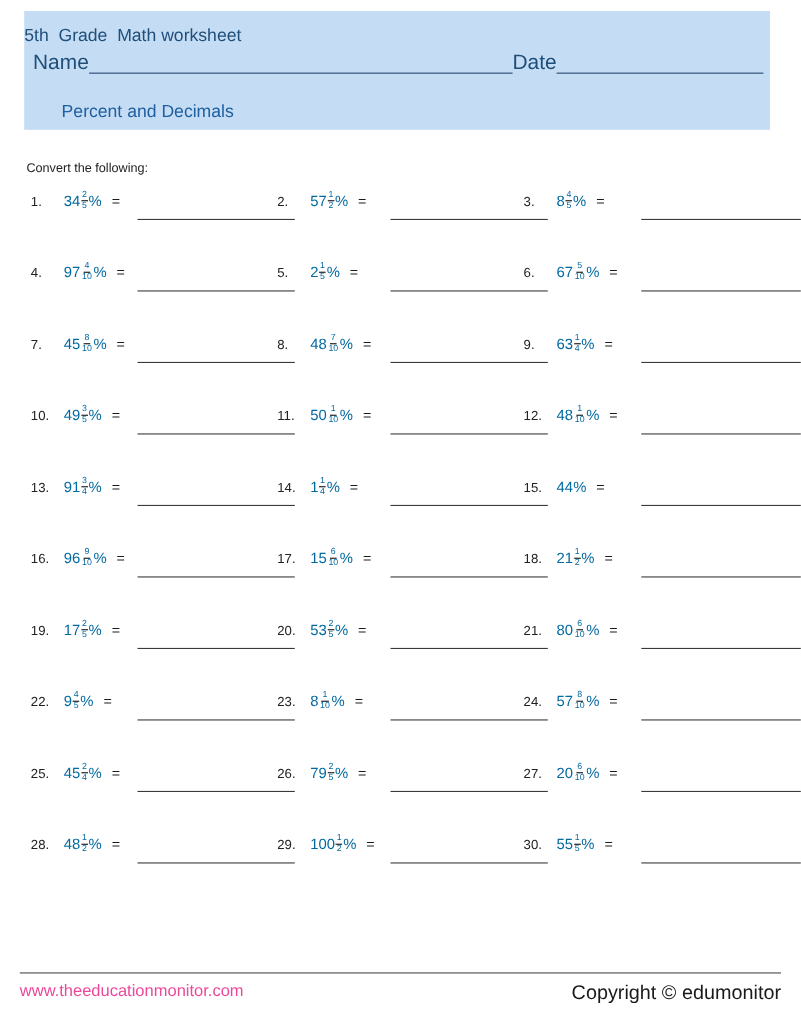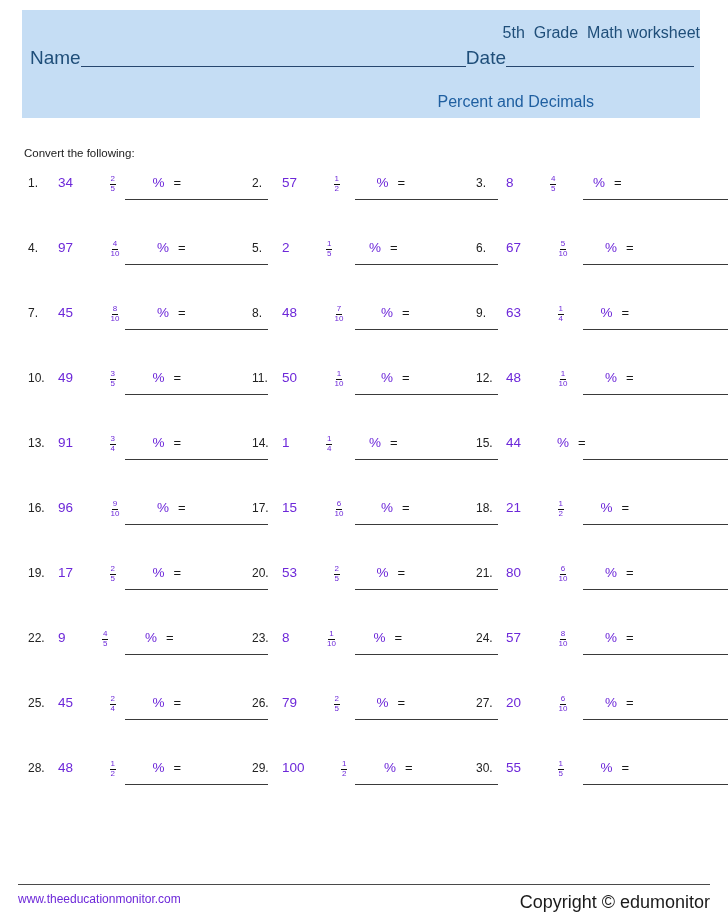--- a/index.html
+++ b/index.html
@@ -23,21 +23,21 @@
     top: 10px;
     width: 678px;
     height: 108px;
     background: #c5ddf4;
   }
   .banner-title {
     position: absolute;
     left: 0;
     top: 14px;
     width: 678px;
-    text-align: right;
+    text-align: left;
     font-size: 16px;
     color: #1f4e79;
     white-space: pre;
   }
   .namedate-row {
     position: absolute;
     left: 8px;
     top: 38px;
     width: 664px;
     display: flex;
@@ -56,23 +56,24 @@
     margin: 0 0 1px 0;
   }
   .nd-rule.date-rule {
     flex: 0 0 188px;
   }
   .banner-subtitle {
     position: absolute;
     left: 0;
     top: 83px;
     width: 572px;
-    text-align: right;
+    text-align: left;
     font-size: 16px;
     color: #1f5fa0;
+    padding-left: 34px;
   }
 
   
   .instruction {
     position: absolute;
     left: 24px;
     top: 136px;
     font-size: 11.5px;
     color: #222;
     margin-top: 11px;
@@ -102,28 +103,27 @@
 
   .qnum {
     font-size: 12px;
     color: #222;
     line-height: 22px;
     flex: 0 0 auto;
     min-width: 26px;
   }
   .expr {
     font-size: 13.5px;
-    color: #6d28d9;
+    color: #0369a1;
     line-height: 22px;
     flex: 0 0 auto;
     display: flex;
-    align-items: center;
+    align-items: flex-start;
     margin-left: 4px;
     white-space: nowrap;
-    gap: 36px;
   }
   .whole { font-size: 13.5px; }
   .frac {
     display: inline-flex;
     flex-direction: column;
     align-items: center;
     font-size: 8px;
     line-height: 1.0;
     vertical-align: middle;
     position: relative;
@@ -159,22 +159,22 @@
     position: absolute;
     left: 18px;
     top: 884px;
     width: 692px;
     border-bottom: 1.3px solid #4a4a4a;
   }
   .footer-left {
     position: absolute;
     left: 18px;
     top: 892px;
-    font-size: 12px;
-    color: #6d28d9;
+    font-size: 15px;
+    color: #ec4899;
   }
   .footer-right {
     position: absolute;
     right: 18px;
     top: 892px;
     font-size: 18px;
     color: #1a1a1a;
   }
 </style>
 </head>

